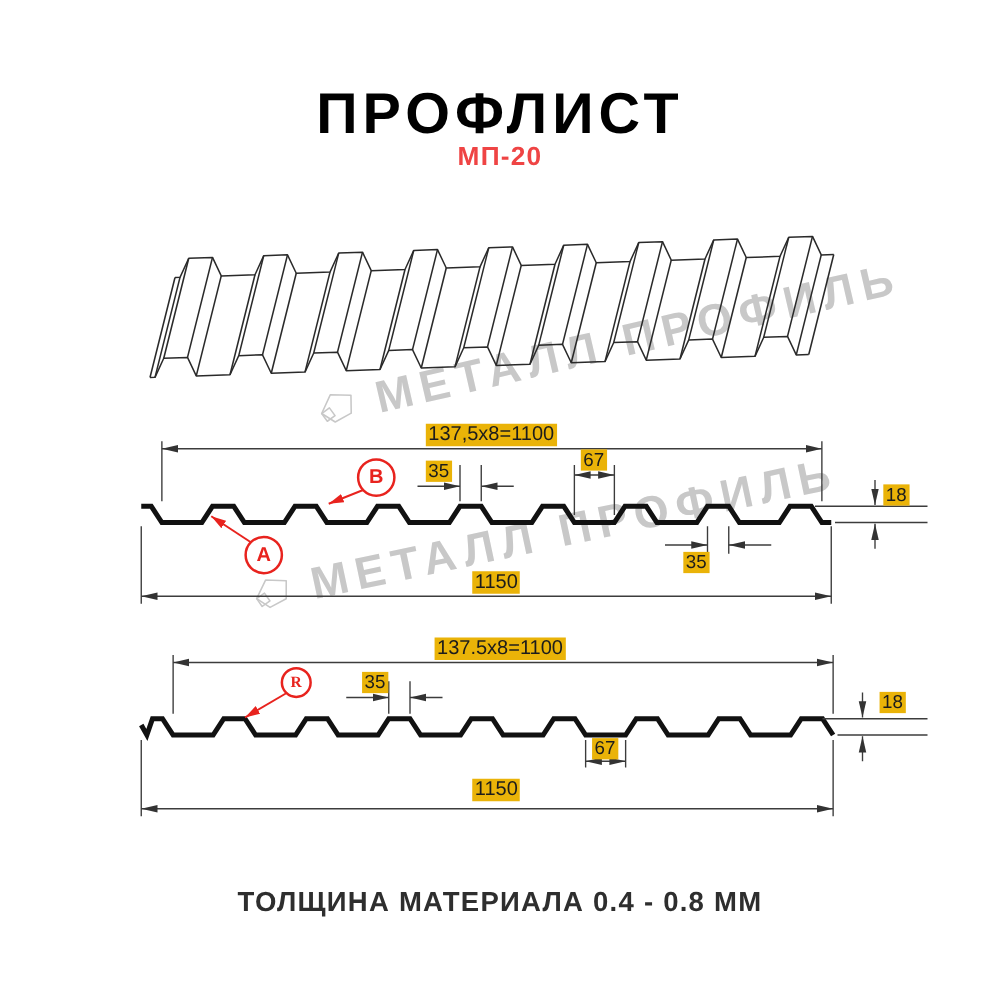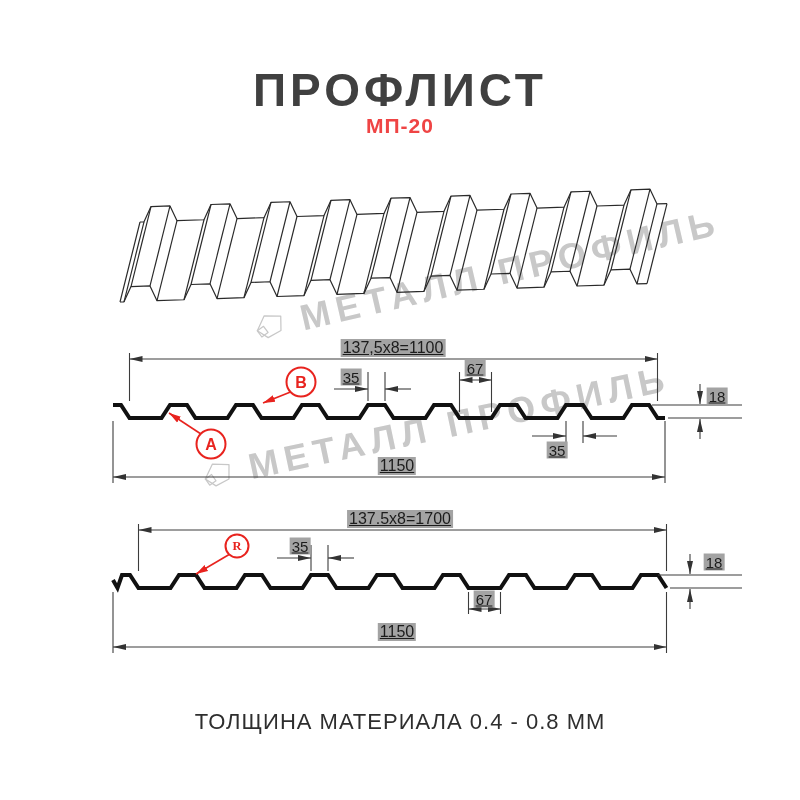--- a/index.html
+++ b/index.html
@@ -1,23 +1,23 @@
 <!DOCTYPE html>
 <html><head>
 <meta charset="utf-8">
 <style>
   html,body{margin:0;padding:0;background:#fff;}
   #page{position:relative;width:800px;height:800px;background:#fff;overflow:hidden;
         font-family:"Liberation Sans",sans-serif;color:#1a1a1a;}
   .abs{position:absolute;}
   .ctr{transform:translate(-50%,-50%);white-space:nowrap;}
-  #title{left:400px;top:90px;font-size:46px;font-weight:bold;letter-spacing:4px;color:#404040;}
+  #title{left:400px;top:90px;font-size:46px;font-weight:bold;letter-spacing:4px;color:#000000;}
   #subtitle{left:400px;top:126px;font-size:21px;font-weight:bold;letter-spacing:1px;color:#ef4444;}
-  #footer{left:400px;top:722px;font-size:22px;font-weight:normal;letter-spacing:1px;color:#2e2e2e;}
-  .dimtxt{font-size:15px;color:#1c1c1c;background:#a3a3a3;padding:0 2px;z-index:3;text-decoration:underline;}
+  #footer{left:400px;top:722px;font-size:22px;font-weight:bold;letter-spacing:1px;color:#2e2e2e;}
+  .dimtxt{font-size:15px;color:#1c1c1c;background:#eab308;padding:0 2px;z-index:3;}
   .dimbig{font-size:16px;}
   .badge{border:2.5px solid #e8231e;border-radius:50%;color:#e8231e;font-weight:bold;
          display:flex;align-items:center;justify-content:center;background:#fff;z-index:3;}
   .badge.big{width:27px;height:27px;font-size:16px;}
   .badge.small{width:21px;height:21px;font-size:12.5px;font-family:"Liberation Serif",serif;}
   .wm{display:flex;align-items:center;gap:14px;z-index:1;color:#c8c8c8;font-weight:bold;
       font-size:36px;letter-spacing:6px;white-space:nowrap;}
   #draw{position:absolute;left:0;top:0;z-index:2;}
   .lbl{z-index:3;}
 </style>
@@ -172,21 +172,21 @@
 
   <div class="abs ctr dimtxt dimbig lbl" style="left:393px;top:348px;">137,5x8=1100</div>
   <div class="abs ctr dimtxt lbl" style="left:351px;top:377px;">35</div>
   <div class="abs ctr dimtxt lbl" style="left:475px;top:368px;">67</div>
   <div class="abs ctr dimtxt lbl" style="left:717px;top:396px;">18</div>
   <div class="abs ctr dimtxt lbl" style="left:557px;top:450px;">35</div>
   <div class="abs ctr dimtxt dimbig lbl" style="left:397px;top:466px;">1150</div>
   <div class="abs ctr badge big" style="left:211px;top:444px;">A</div>
   <div class="abs ctr badge big" style="left:301px;top:382px;">B</div>
 
-  <div class="abs ctr dimtxt dimbig lbl" style="left:400px;top:519px;">137.5x8=1700</div>
+  <div class="abs ctr dimtxt dimbig lbl" style="left:400px;top:519px;">137.5x8=1100</div>
   <div class="abs ctr dimtxt lbl" style="left:300px;top:546px;">35</div>
   <div class="abs ctr dimtxt lbl" style="left:484px;top:599px;">67</div>
   <div class="abs ctr dimtxt lbl" style="left:714px;top:562px;">18</div>
   <div class="abs ctr dimtxt dimbig lbl" style="left:397px;top:632px;">1150</div>
   <div class="abs ctr badge small" style="left:237px;top:546px;">R</div>
 
   <div class="abs ctr" id="footer">ТОЛЩИНА МАТЕРИАЛА 0.4 - 0.8 ММ</div>
 </div>
 
 </body></html>

